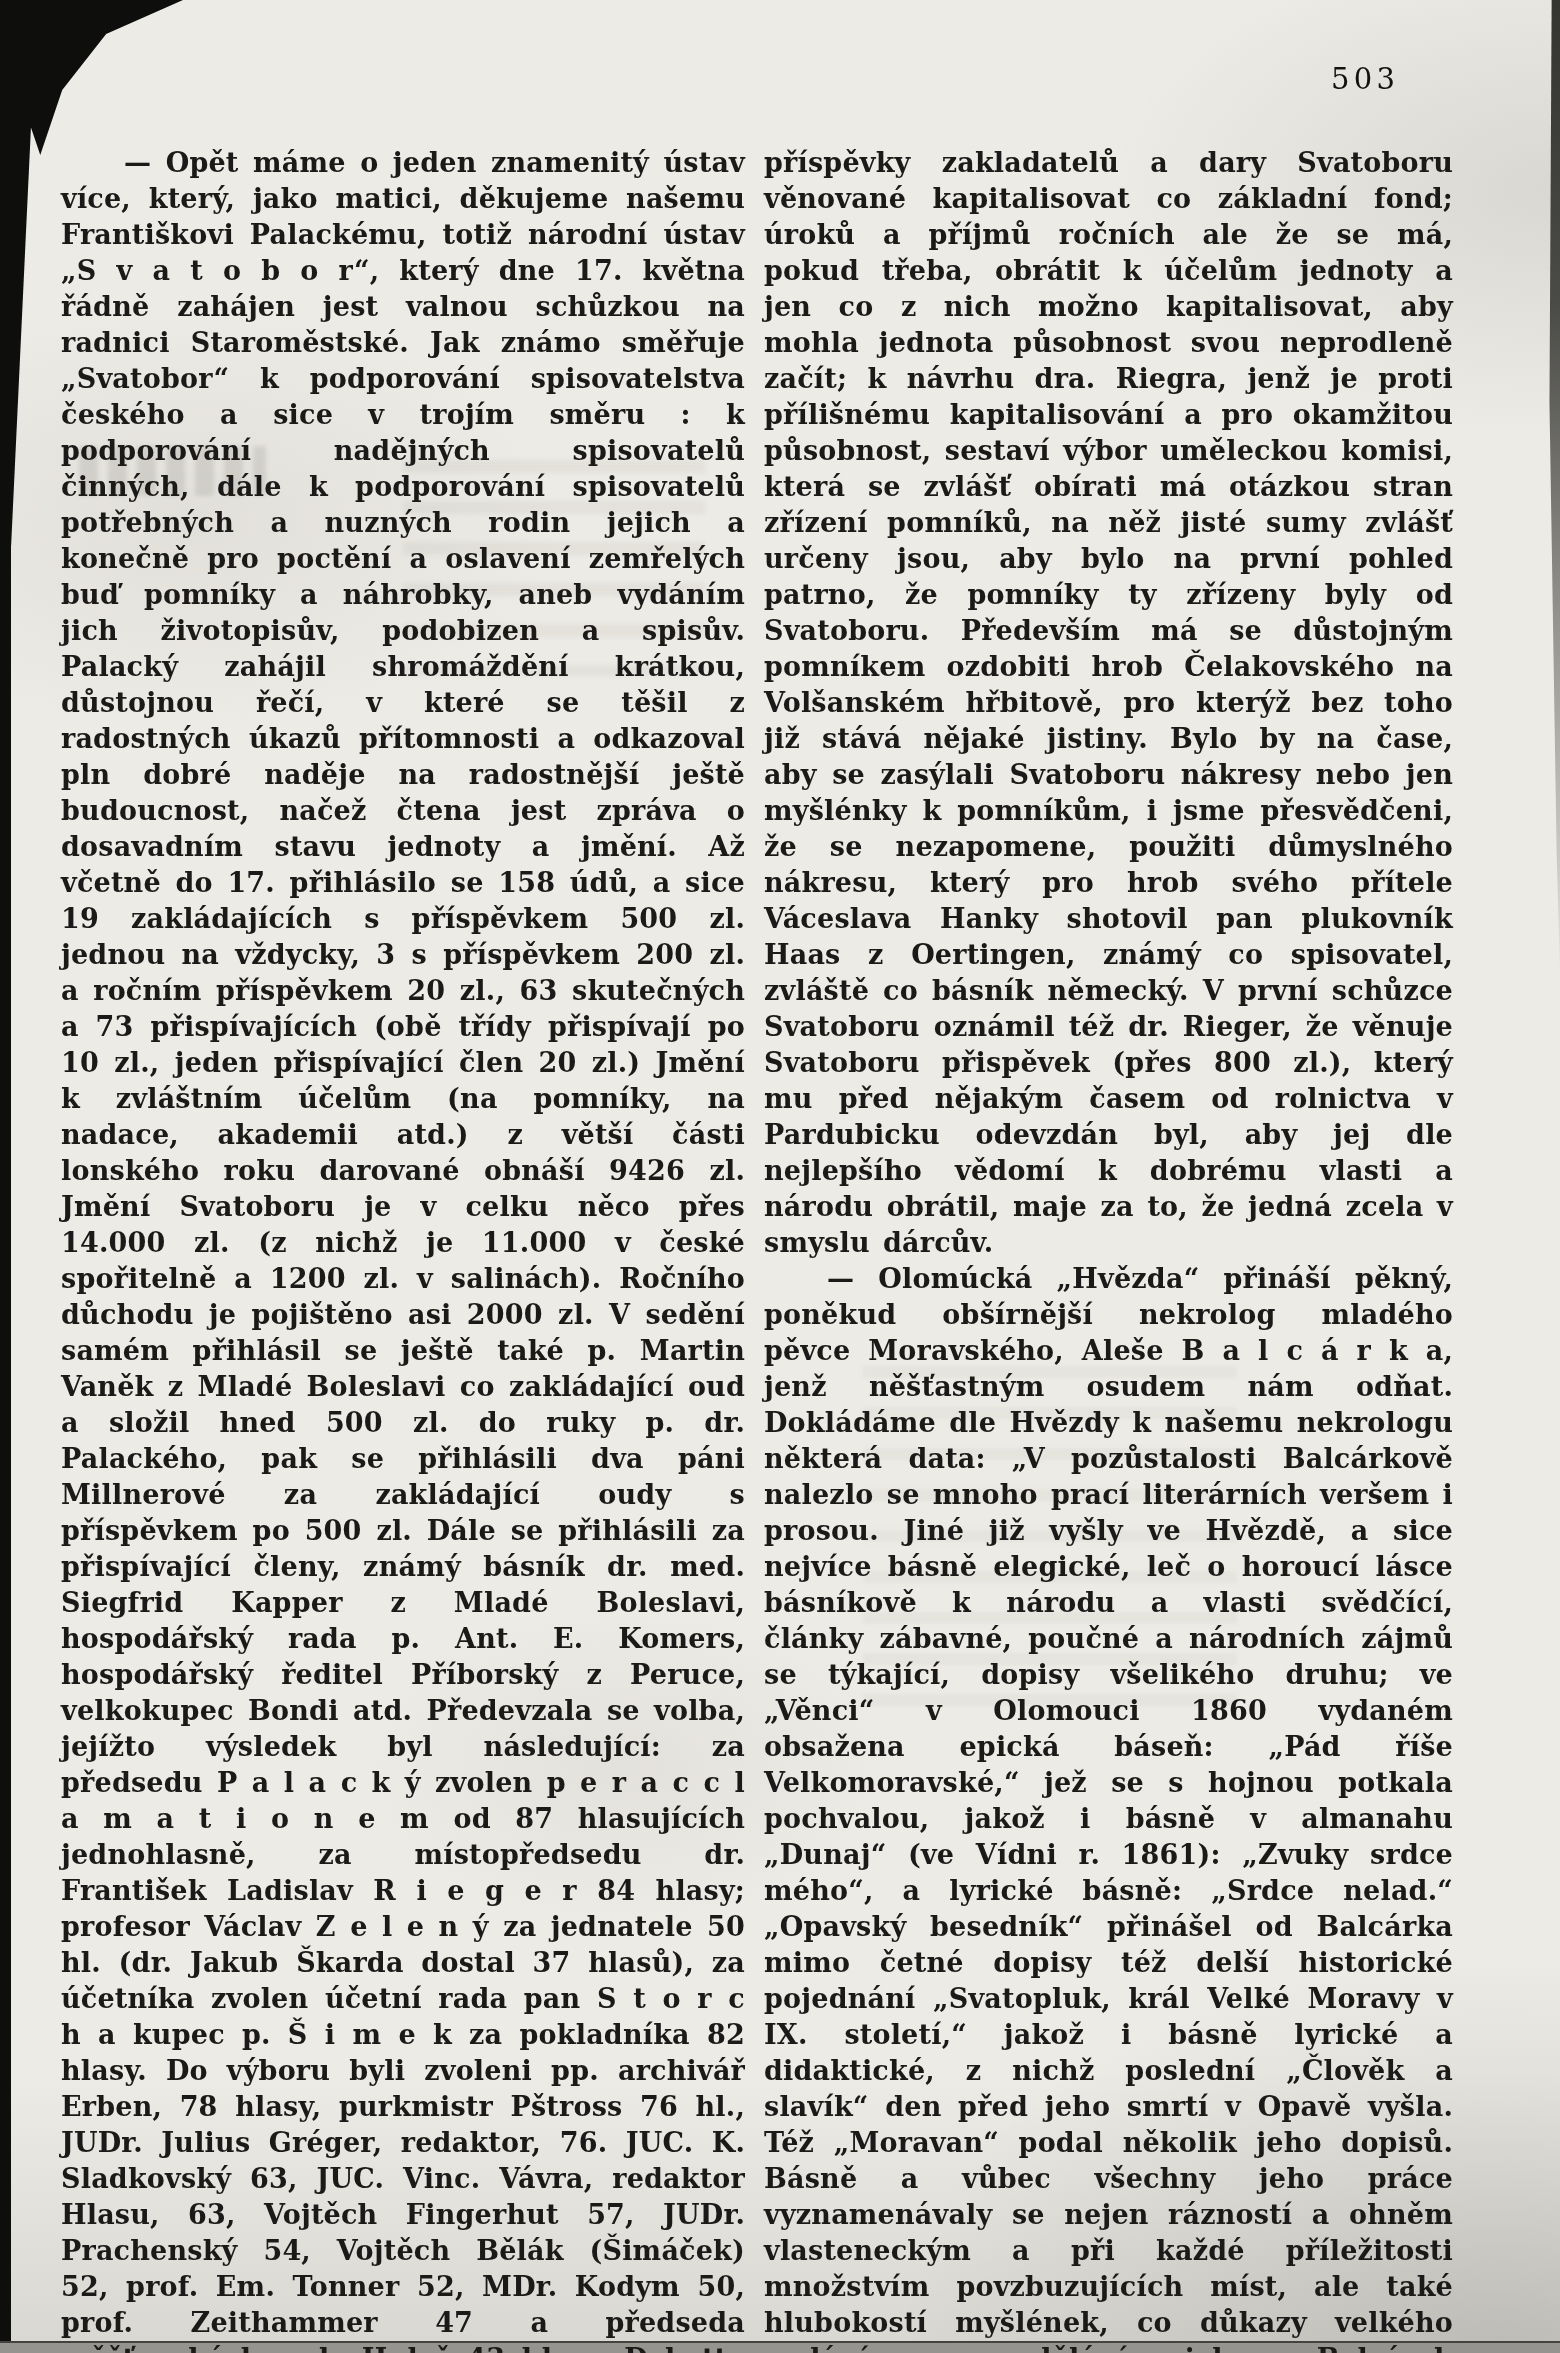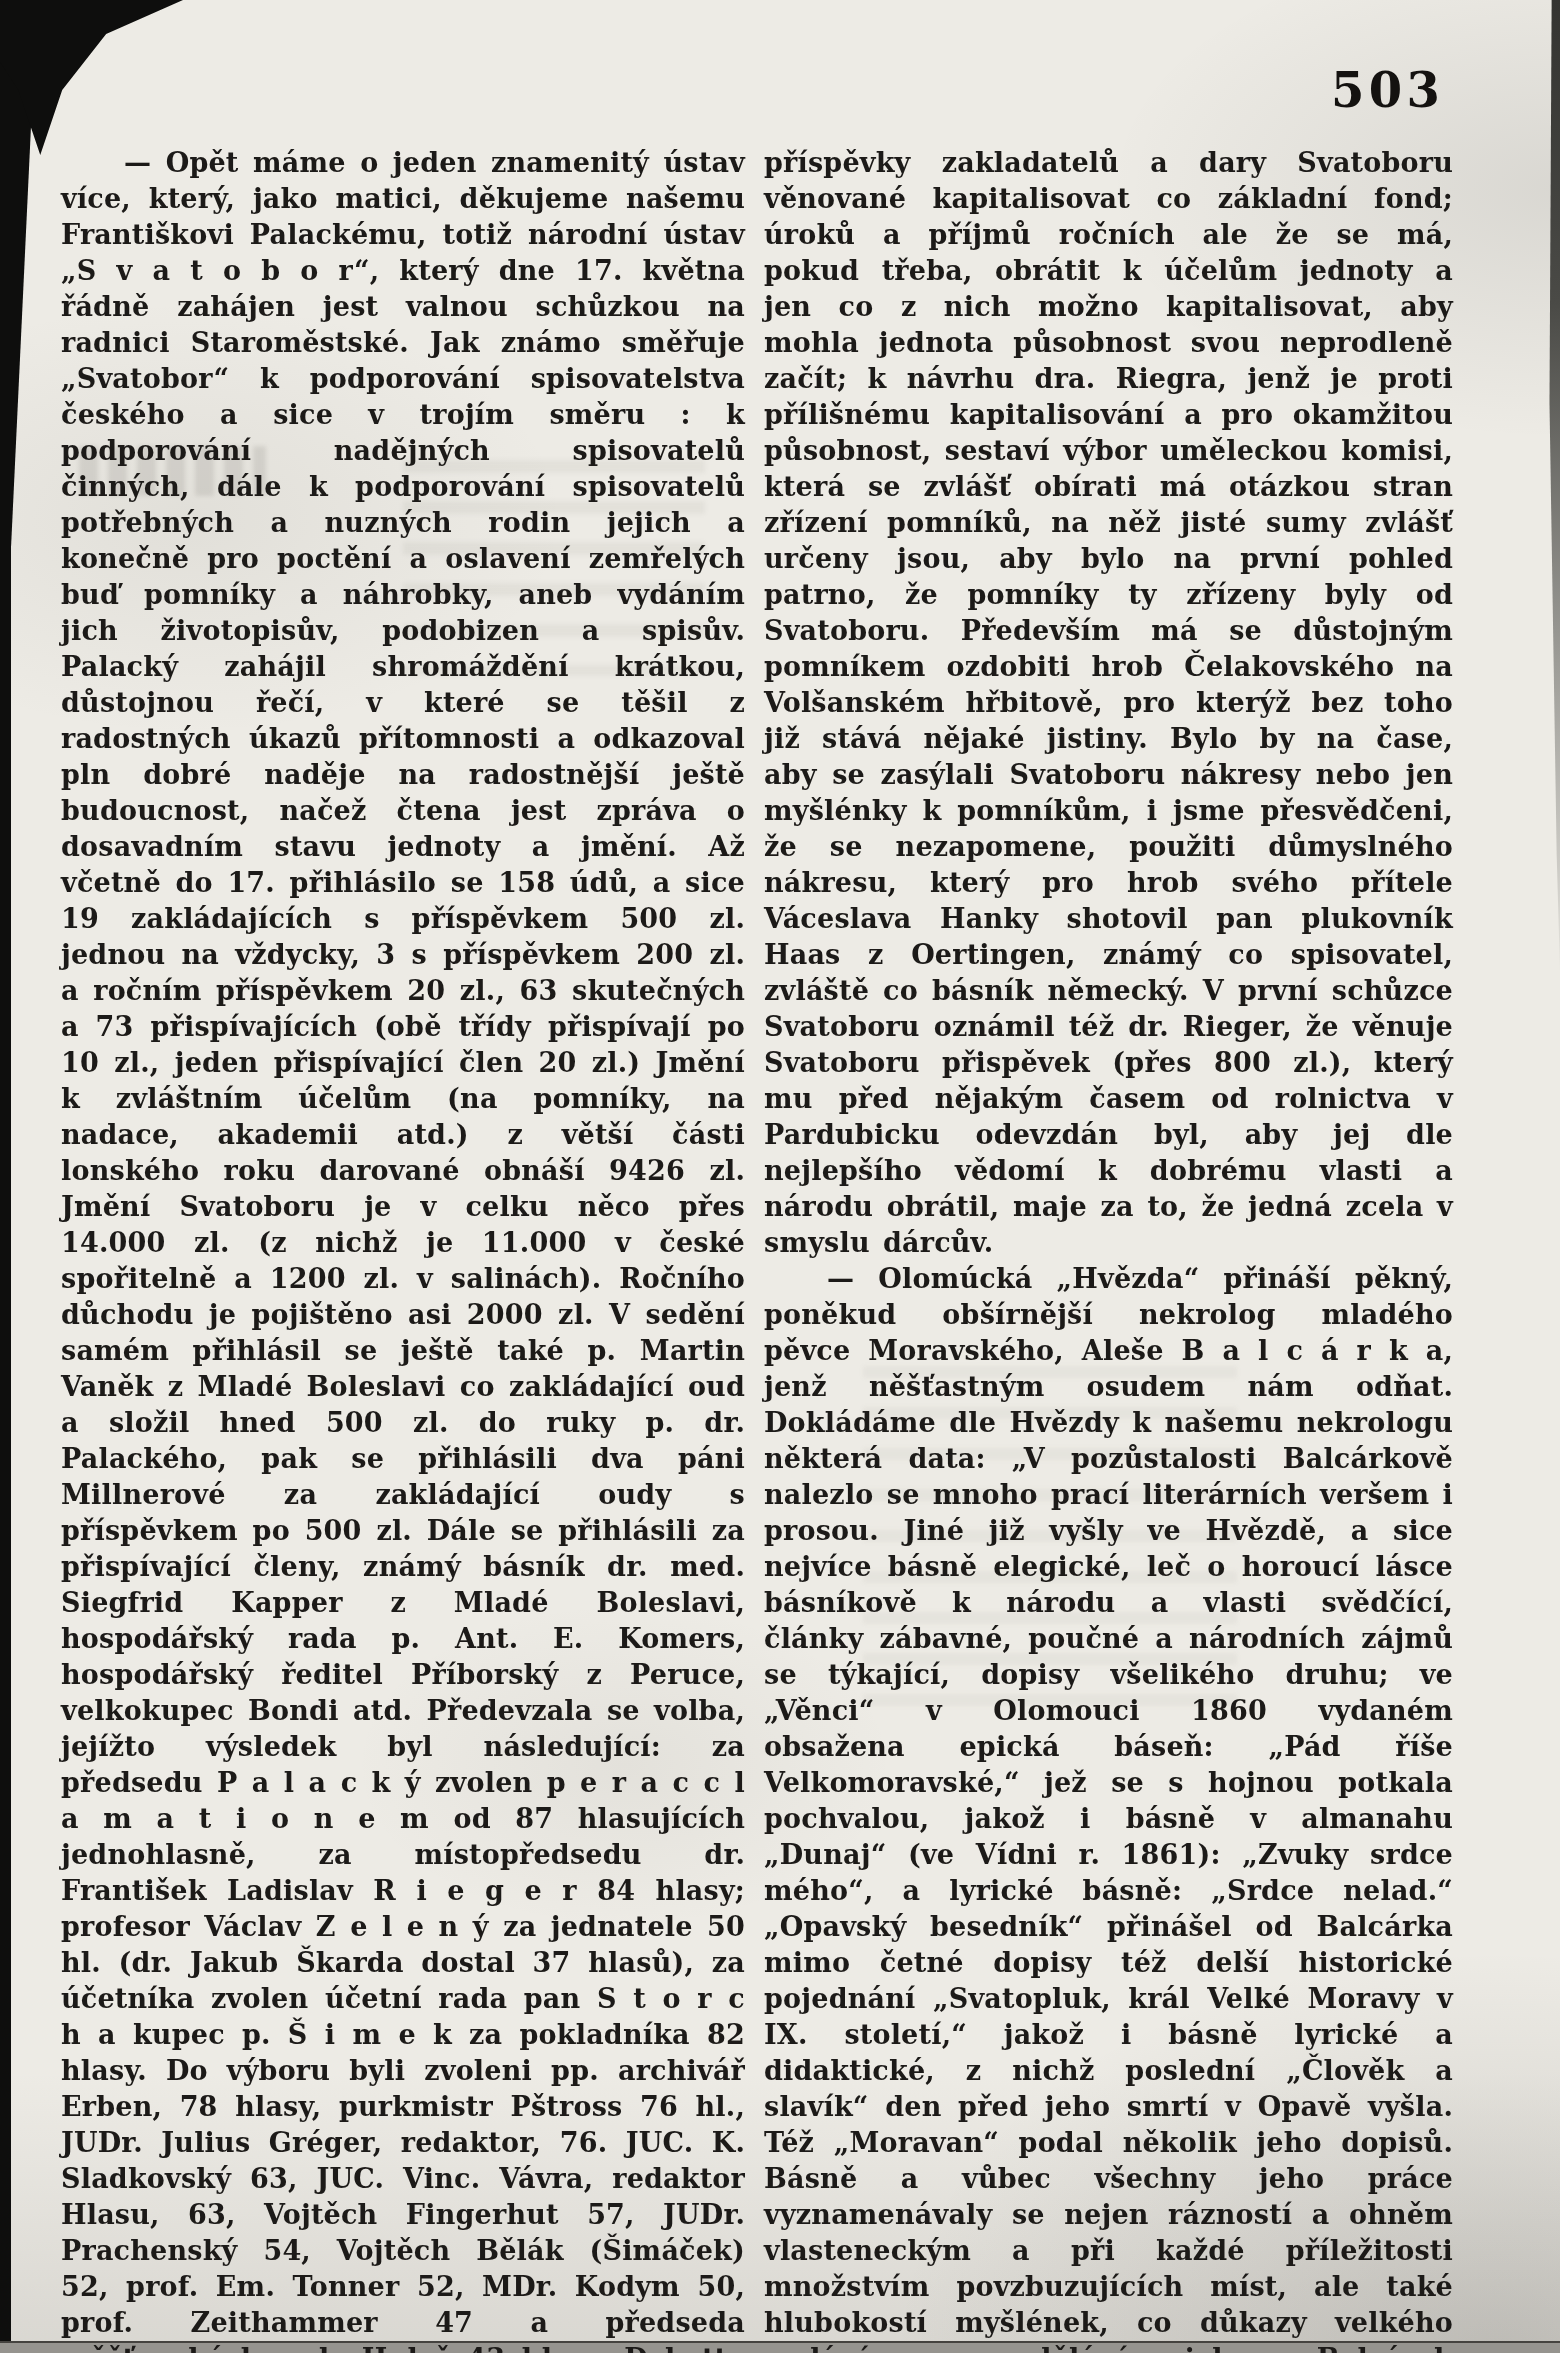--- a/index.html
+++ b/index.html
@@ -33,21 +33,21 @@
   .bleed{position:absolute;pointer-events:none;filter:blur(2.2px);opacity:.55;}
   .bleed.b1{left:79px;top:446px;width:187px;height:50px;
     background:repeating-linear-gradient(to right,rgba(130,128,120,.35) 0 18.7px,rgba(0,0,0,0) 18.7px 29px);}
   .bleed.b2{left:403px;top:460px;width:302px;height:216px;
     background:repeating-linear-gradient(to bottom,rgba(135,133,125,.18) 0 13px,rgba(0,0,0,0) 13px 41px);}
   .bleed.b3{left:863px;top:1366px;width:374px;height:359px;
     background:repeating-linear-gradient(to bottom,rgba(135,133,125,.14) 0 11.5px,rgba(0,0,0,0) 11.5px 41px);}
 
   .page-number{
     position:absolute;left:1331px;top:62px;
-    font-size:48px;font-weight:700;letter-spacing:4.3px;color:#141210;
+    font-size:29px;font-weight:400;letter-spacing:4.3px;color:#141210;
   }
   .col{
     position:absolute;top:145px;
     text-align:justify;
     font-size:27px;line-height:36px;
     font-weight:700;
     letter-spacing:0.2px;word-spacing:3.6px;
   }
   .col p{margin:0;}
   .col-left{left:61px;width:684px;}

